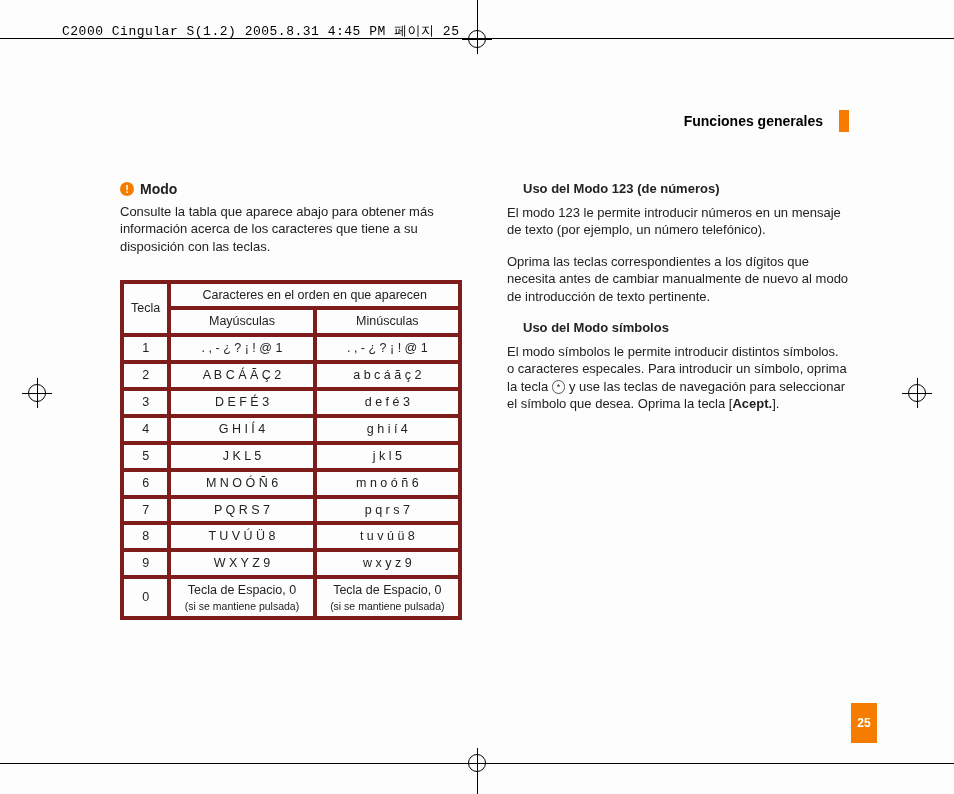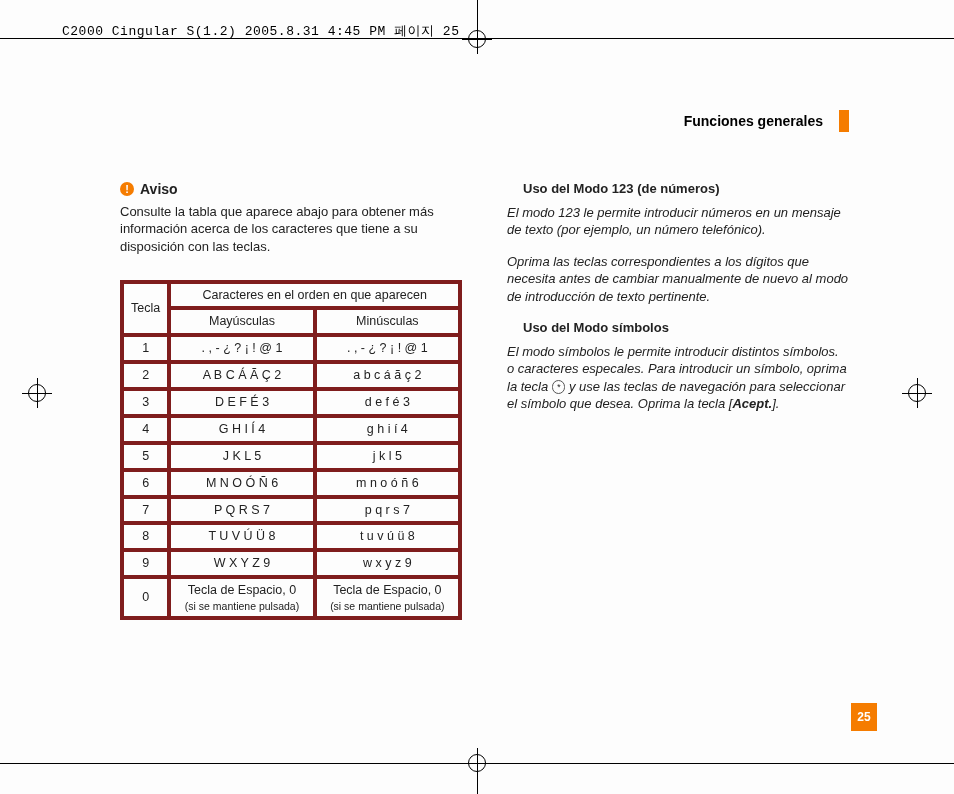--- a/index.html
+++ b/index.html
@@ -142,26 +142,26 @@
   }
   table.char .sub {
     font-size: 10.5px;
     display: block;
   }
   .col-right h4 {
     font-size: 13px;
     font-weight: bold;
     margin: 0 0 6px 16px;
   }
-  .col-right p { margin: 0 0 14px 0; font-style: italic; }
+  .col-right p { margin: 0 0 14px 0; }
   .page-num {
     position: absolute;
     right: 12px;
     top: 665px;
-    width: 26px; height: 28px;
+    width: 26px; height: 40px;
     background: #f57c00;
     color: #fff;
     font-weight: bold;
     font-size: 12px;
     display: flex;
     align-items: center;
     justify-content: center;
   }
   .key-icon {
     display: inline-block;
@@ -197,21 +197,21 @@
 <div class="page">
   <div class="section-header">
     <span>Funciones generales</span>
     <div class="orange-box"></div>
   </div>
 
   <div class="columns">
     <div class="col">
       <div class="aviso-head">
         <div class="bang-icon">!</div>
-        <span>Aviso</span>
+        <span>Modo</span>
       </div>
       <div class="aviso-text">Consulte la tabla que aparece abajo para obtener más información acerca de los caracteres que tiene a su disposición con las teclas.</div>
 
       <table class="char">
         <tbody>
             <tr>
           <td rowspan="2">Tecla</td>
           <td colspan="2">Caracteres en el orden en que aparecen</td>
         </tr>
         <tr>

